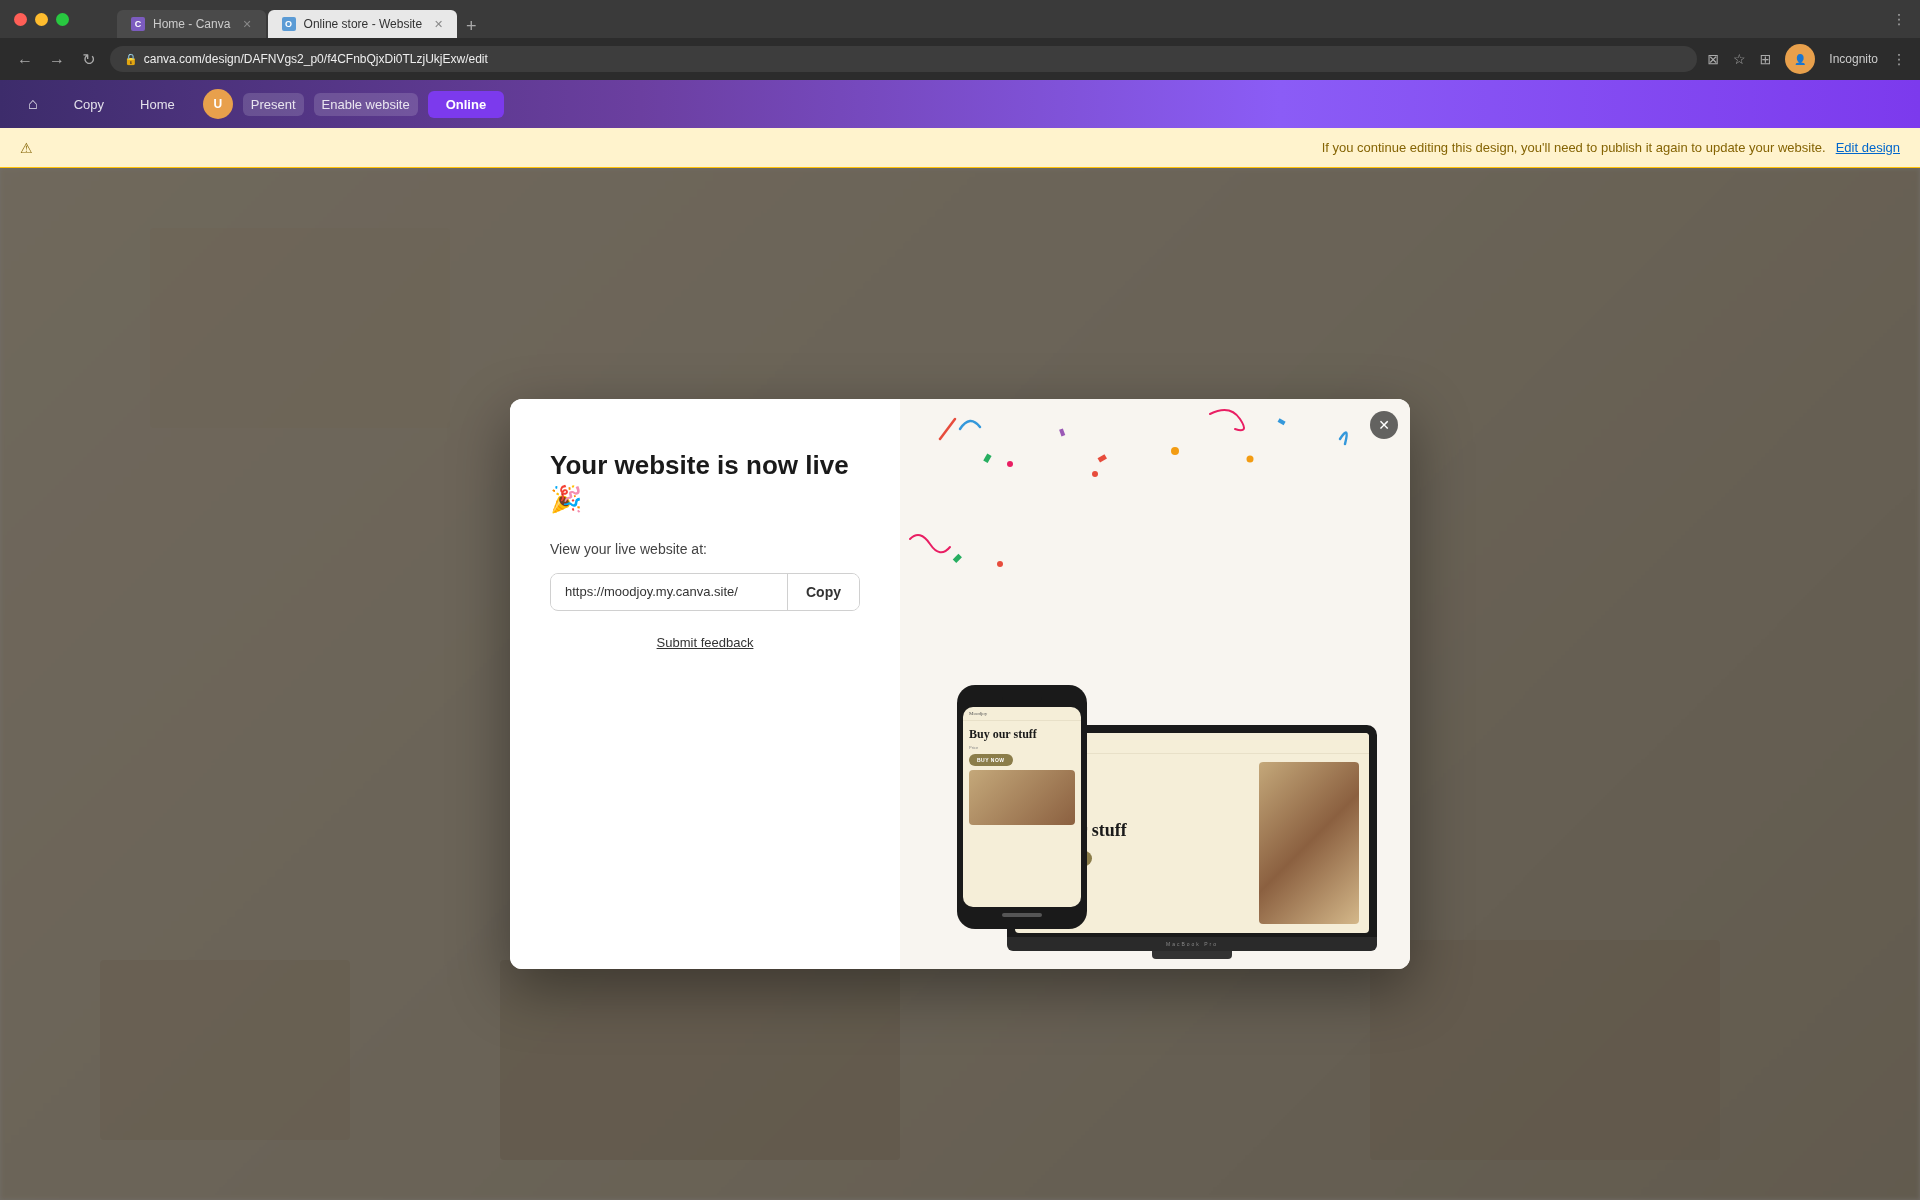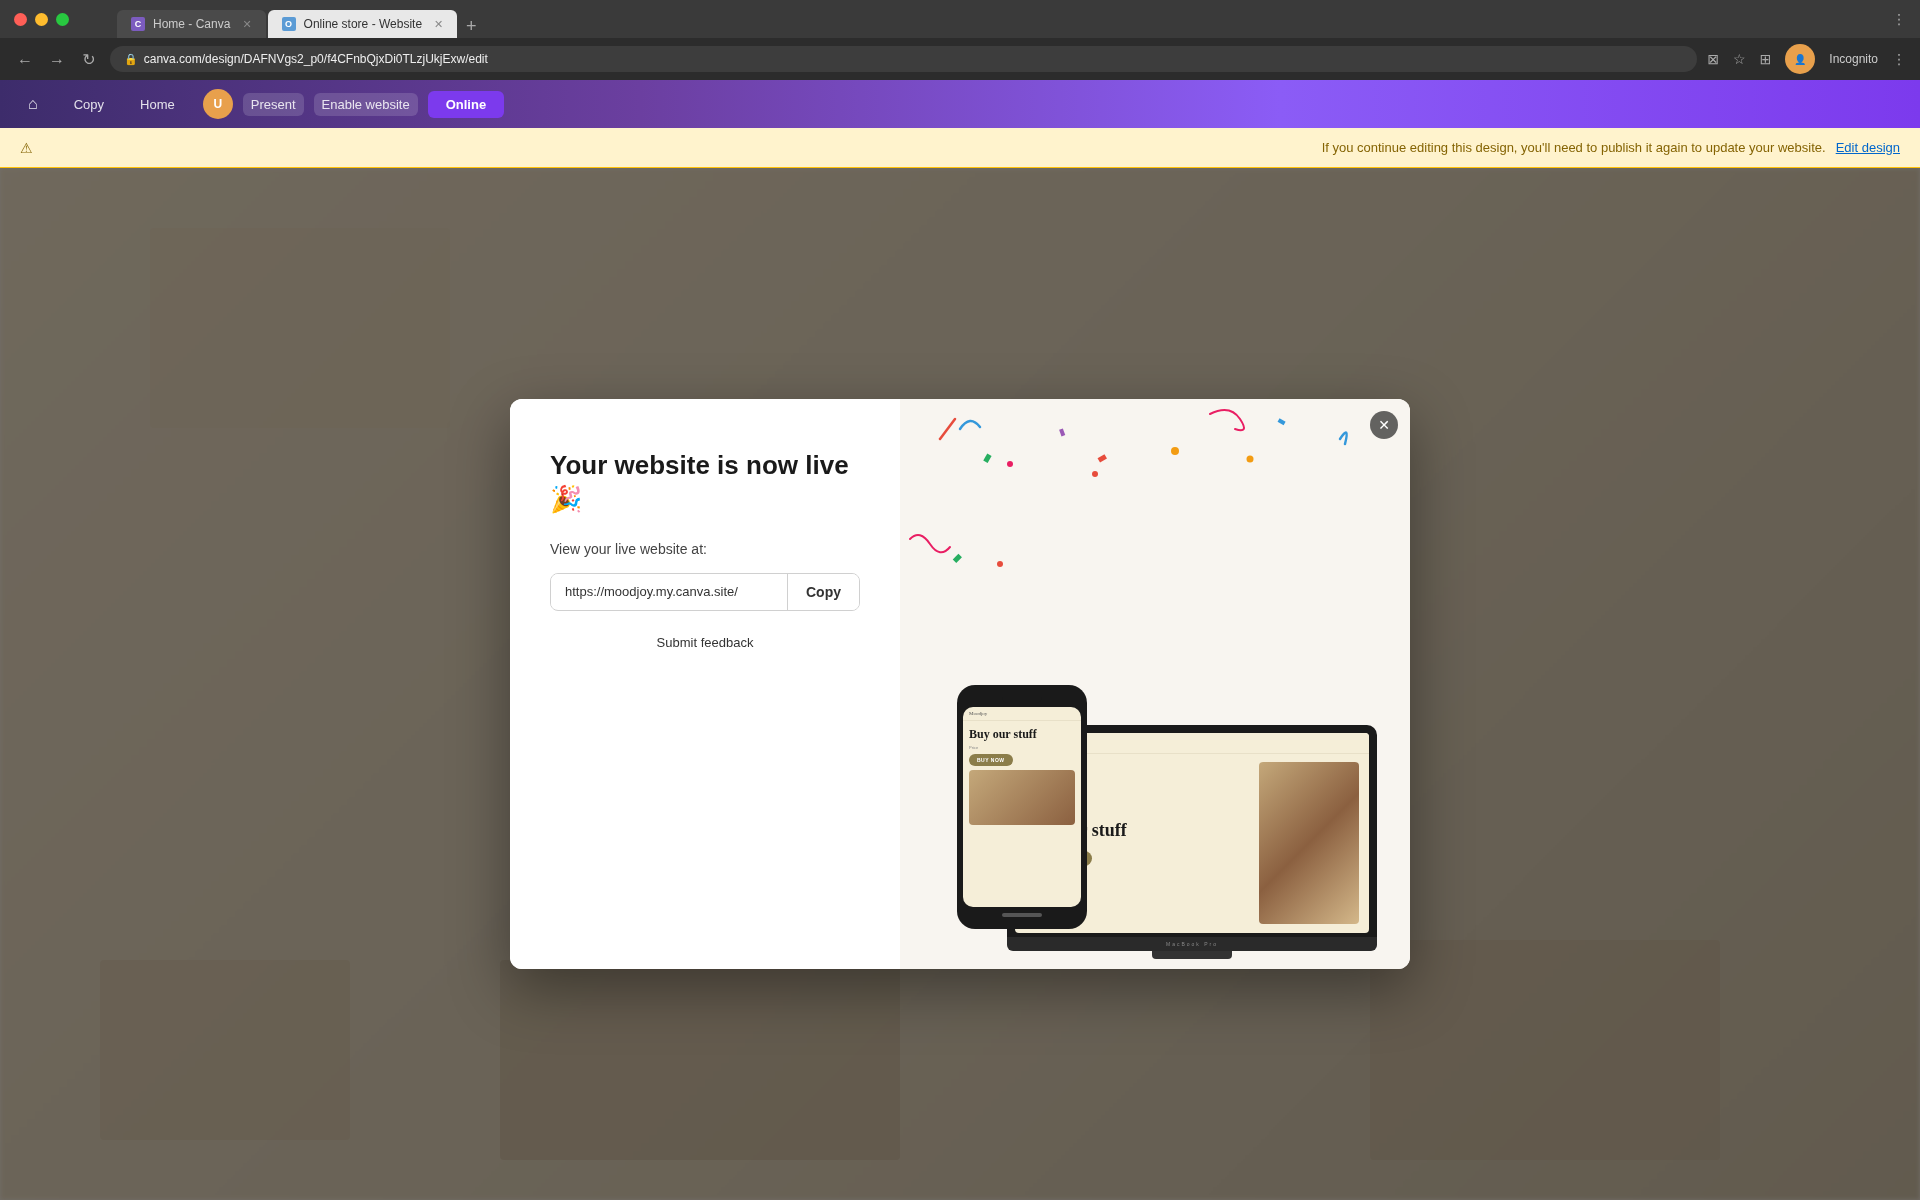--- a/index.html
+++ b/index.html
@@ -251,20 +251,21 @@
       padding: 14px 24px;
       font-size: 15px;
       font-weight: 600;
       cursor: pointer;
       text-decoration: none;
       margin-bottom: 22px;
     }
     .submit-feedback-link {
       font-size: 13px;
       color: #333;
+      text-decoration: underline;
       cursor: pointer;
       text-align: center;
       display: block;
     }
 
     
     .modal-right {
       flex: 1;
       background: #f8f5f0;
       position: relative;

